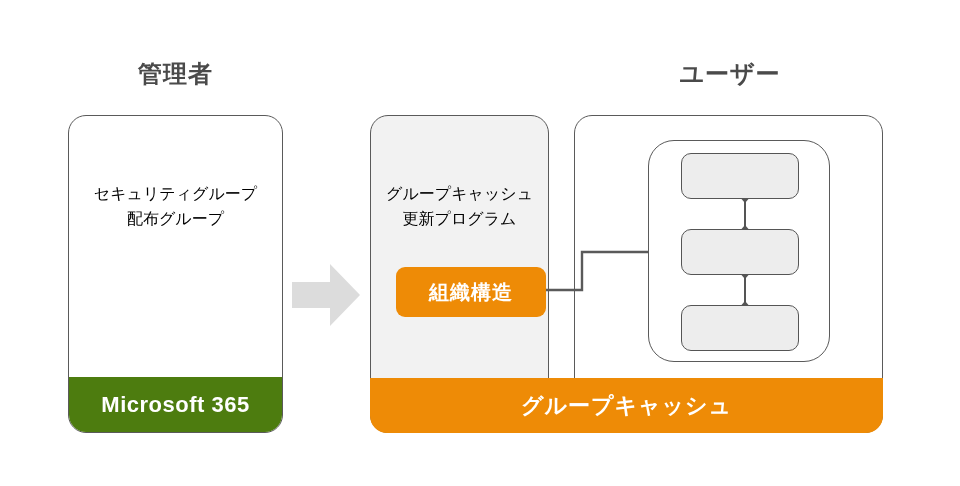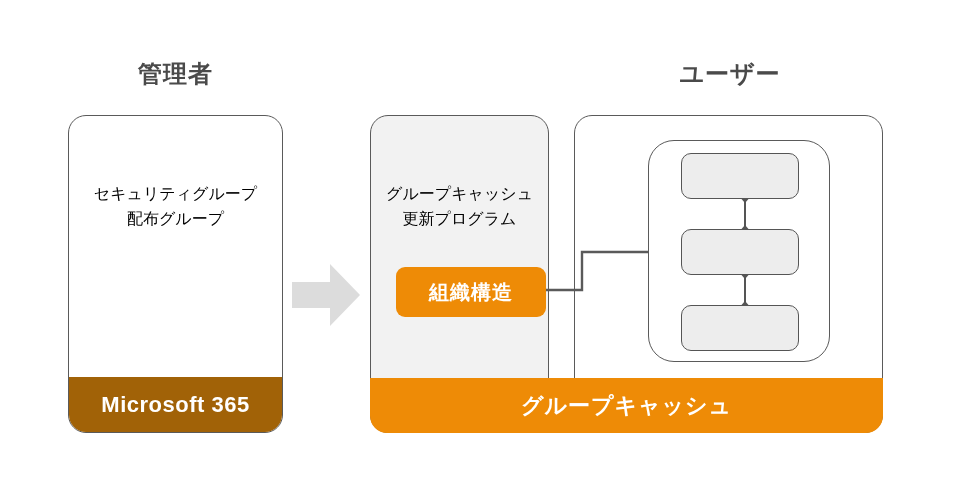--- a/index.html
+++ b/index.html
@@ -90,21 +90,21 @@
     height: 55px;
     display: flex;
     align-items: center;
     justify-content: center;
     font-size: 22px;
     font-weight: 700;
     color: #ffffff;
     letter-spacing: 0.5px;
     white-space: nowrap;
   }
-  .footer-blue   { background: #a16207; }
+  .footer-blue   { background: #4d7c0f; }
 
   
   #footer-flow-bar {
     position: absolute;
     left: 370px;
     top: 378px;
     width: 513px;
     height: 55px;
     background: #ee8b06;
     border-bottom-left-radius: 17px;

